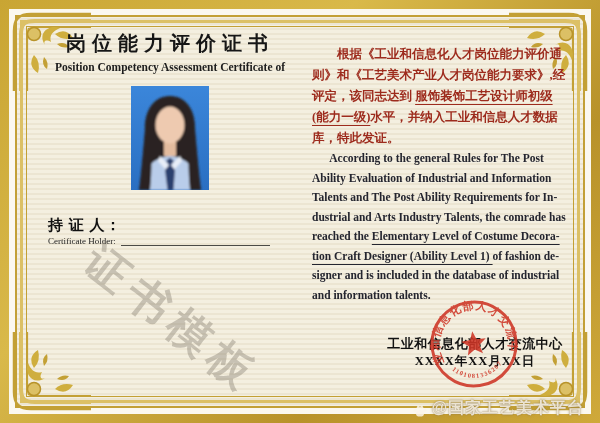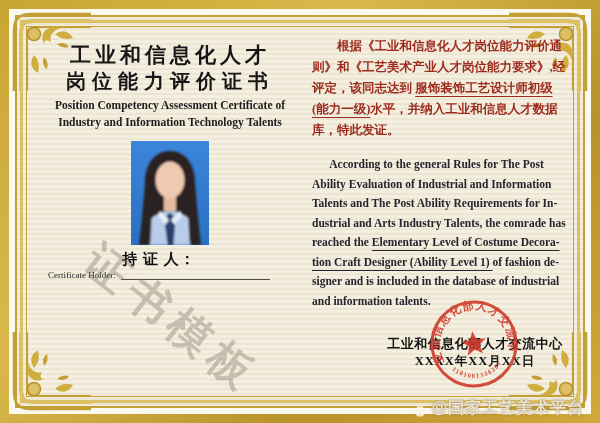--- a/index.html
+++ b/index.html
@@ -24,31 +24,31 @@
   .corner.br{right:11px; bottom:11px; transform:rotate(180deg);}
   .corner.bl{left:11px; bottom:11px; transform:rotate(270deg);}
 
   .left-col{position:absolute; left:36px; top:30px; width:268px; text-align:center;}
   .title-cn1{font-size:21px; font-weight:bold; letter-spacing:4px; color:#161616; margin-top:12px; line-height:26px;}
   .title-cn2{font-size:20px; font-weight:bold; letter-spacing:6px; color:#161616; line-height:26px;}
   .title-en{font-size:11.5px; font-weight:bold; color:#1d1d1d; line-height:17px;}
   .title-en.first{margin-top:3px;}
 
   .photo{display:inline-block; margin-top:10px; width:78px; height:104px; background:#2f7cd0;}
-  .fields{margin-top:1px; margin-left:12px; width:222px; text-align:center;}
+  .fields{margin-top:22px; margin-left:12px; width:222px; text-align:left;}
   .field{margin-bottom:5px;}
   .field .cn{font-size:15px; font-weight:bold; color:#101010; letter-spacing:1px; line-height:19px;}
   .field .row{display:flex; align-items:flex-end;}
   .field .en{font-size:9px; color:#1a1a1a; white-space:pre; line-height:13px;}
   .field .line{flex:1; border-bottom:1.2px solid #4c4c48; margin-left:5px; margin-bottom:2px; height:10px;}
 
-  .right-col{position:absolute; left:312px; top:36px; width:272px;}
+  .right-col{position:absolute; left:312px; top:44px; width:272px;}
   .body{white-space:pre-wrap; margin:0;}
   .body-cn{font-size:12.5px; font-weight:bold; color:#9d2b1d; line-height:21px;}
-  .body-en{font-size:11.5px; font-weight:600; color:#24252f; line-height:19.5px; margin-top:14px;font-family:Liberation Serif, serif;}
+  .body-en{font-size:11.5px; font-weight:600; color:#24252f; line-height:19.5px; font-family:Liberation Serif, serif;}
   .u{text-decoration:underline; text-underline-offset:4px;}
 
   .issuer-block{position:absolute; left:375px; top:335px; width:200px; text-align:center; color:#121212;}
   .issuer-name{font-size:13px; font-weight:bold; letter-spacing:0.5px;}
   .issuer-date{font-size:12.5px; font-weight:bold; margin-top:0; letter-spacing:1px;}
 
   .seal{position:absolute; left:428px; top:298px; width:92px; height:92px; transform:rotate(-8deg); opacity:0.88;}
 
   .wm-diagonal{
     position:absolute; left:108px; top:232px;
@@ -113,24 +113,22 @@
     <path d="M80,16.5 L26,16.5 C16,16.5 16.5,16 16.5,26 L16.5,80" stroke="#c3a035" stroke-width="1.2" fill="none"></path>
     <circle cx="23" cy="23" r="6.5" fill="#dcc065" stroke="#b8932a" stroke-width="1.5"></circle>
     <path d="M34,34 C26,22 38,13 49,17 C42,20 38,24 40,31 C35,28 32,30 34,34 Z" fill="#cfae3e"></path>
     <path d="M23,44 q-7,11 4,18 q3,-11 -4,-18 Z" fill="#cfae3e"></path>
     <path d="M44,23 q11,-7 18,4 q-11,3 -18,-4 Z" fill="#cfae3e"></path>
     <path d="M33,46 q-3,8 3,12 q2,-7 -3,-12 Z" fill="#c3a035"></path>
     <path d="M46,33 q8,-3 12,3 q-7,2 -12,-3 Z" fill="#c3a035"></path>
   </svg>
 
   <div class="left-col">
-    <div class="title-cn1">工业和信息化人才</div>
     <div class="title-cn2">岗位能力评价证书</div>
     <div class="title-en first">Position Competency Assessment Certificate of</div>
-    <div class="title-en">Industry and Information Technology Talents</div>
 
     <svg class="photo" viewBox="0 0 78 104">
       <defs>
         <linearGradient id="pbg" x1="0" y1="0" x2="0" y2="1">
           <stop offset="0" stop-color="#3b86da"></stop>
             <stop offset="1" stop-color="#2a6fc2"></stop>
         </linearGradient>
         <filter id="soft">
             <feGaussianBlur stdDeviation="0.8"></feGaussianBlur>
           </filter>

